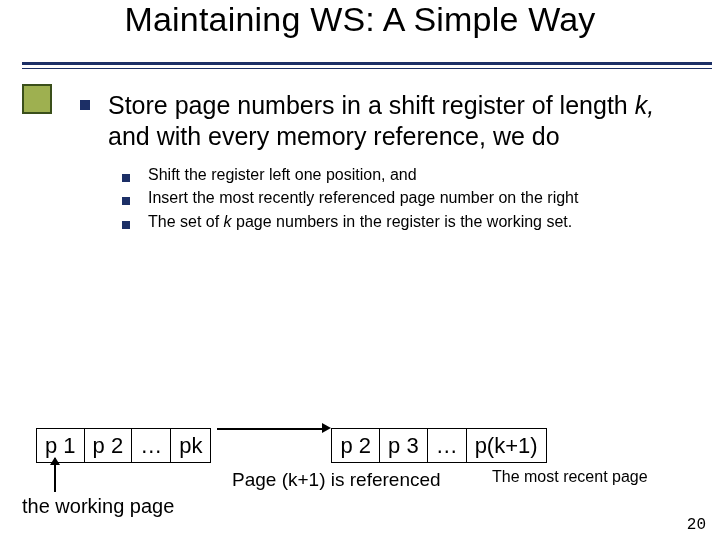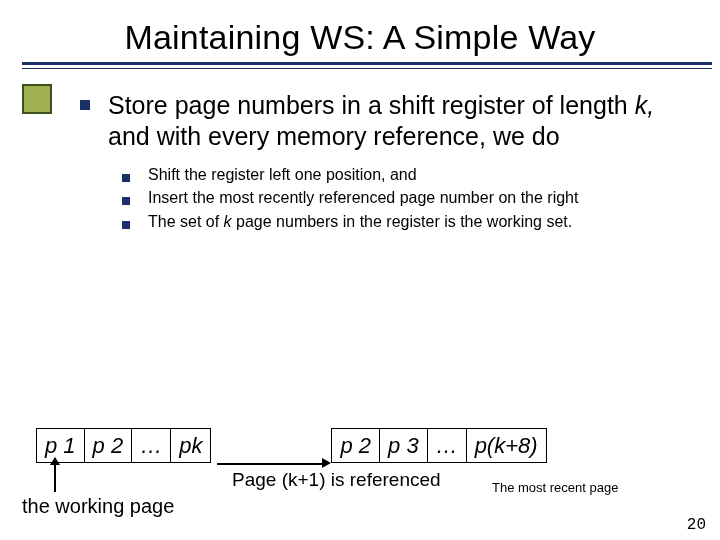--- a/index.html
+++ b/index.html
@@ -1,42 +1,42 @@
 <!DOCTYPE html>
 <html><head>
 <meta charset="utf-8">
 <style>
   * { box-sizing: border-box; margin: 0; padding: 0; }
   html, body { width: 720px; height: 540px; overflow: hidden; background: #fff; font-family: Verdana, Geneva, sans-serif; color: #000; }
   .slide { position: relative; width: 720px; height: 540px; padding: 0; }
-  .title-row { position: relative; height: 72px; padding-top: 18px; }
+  .title-row { position: relative; height: 72px; }
   .title { font-size: 34px; font-weight: 400; text-align: center; letter-spacing: 0.2px; }
   .title-underline { position: absolute; left: 0; bottom: 0; width: 100%; height: 10px; }
   .line-thick { position: absolute; left: 22px; right: 8px; top: 0; height: 3px; background: #1c2f66; }
   .line-thin { position: absolute; left: 22px; right: 8px; top: 6px; height: 1px; background: #1c2f66; }
   .accent-box { position: absolute; left: 22px; top: 84px; width: 30px; height: 30px; background: #9eb050; border: 2px solid #3a4f1a; }
   .content { padding: 18px 30px 0 108px; font-size: 25px; line-height: 1.25; }
   .b1 { position: relative; margin-bottom: 12px; }
   .b1 .sq { position: absolute; left: -28px; top: 10px; width: 10px; height: 10px; background: #1c2f66; }
   .it { font-style: italic; }
   .sublist { padding-left: 40px; font-size: 16px; line-height: 1.22; }
   .b2 { position: relative; margin-bottom: 4px; }
   .b2 .sq { position: absolute; left: -26px; top: 9px; width: 8px; height: 8px; background: #1c2f66; }
   .diagram { position: absolute; left: 36px; top: 428px; width: 660px; }
-  .regrow { display: flex; align-items: flex-end; font-style: italic; }
+  .regrow { display: flex; align-items: flex-start; }
   .cell { border: 1.5px solid #000; padding: 5px 8px; font-size: 22px; line-height: 1.05; min-width: 32px; text-align: center; }
   .cell + .cell { border-left: none; }
   .arrow-area { position: relative; flex: 0 0 120px; }
   .arrow-line { position: absolute; left: 6px; right: 6px; top: 50%; height: 1.8px; background: #000; }
   .arrow-head { position: absolute; right: 0; top: 50%; transform: translateY(-50%); width: 0; height: 0; border-left: 9px solid #000; border-top: 5px solid transparent; border-bottom: 5px solid transparent; }
   .eldest-arrow { position: absolute; left: 18px; top: 30px; width: 1.5px; height: 34px; background: #000; }
   .eldest-arrow::before { content: ""; position: absolute; left: -4px; top: -1px; width: 0; height: 0; border-bottom: 8px solid #000; border-left: 5px solid transparent; border-right: 5px solid transparent; }
   .eldest { position: absolute; left: -14px; top: 67px; font-size: 20px; white-space: nowrap; }
   .caption { position: absolute; left: 196px; top: 42px; font-size: 19px; line-height: 1.1; text-align: center; }
-  .recent { position: absolute; left: 456px; top: 52px; font-size: 13px; white-space: nowrap; }
+  .recent { position: absolute; left: 456px; top: 40px; font-size: 16px; white-space: nowrap; }
   .slidenum { position: absolute; right: 14px; bottom: 6px; font-size: 16px; font-family: Liberation Mono, monospace; }
 </style>
 </head>
 <body>
 
 <div class="slide">
   <div class="title-row">
     <div class="title">Maintaining WS: A Simple Way</div>
     <div class="title-underline">
       <div class="line-thick"></div>
@@ -72,21 +72,21 @@
       <div class="cell">p 2</div>
       <div class="cell">…</div>
       <div class="cell">pk</div>
       <div class="arrow-area">
         <div class="arrow-line"></div>
         <div class="arrow-head"></div>
       </div>
       <div class="cell">p 2</div>
       <div class="cell">p 3</div>
       <div class="cell">…</div>
-      <div class="cell">p(k+8)</div>
+      <div class="cell">p(k+1)</div>
     </div>
     <div class="eldest-arrow"></div>
     <div class="eldest">the working page</div>
     <div class="caption">Page (k+1) is referenced</div>
     <div class="recent">The most recent  page</div>
   </div>
 
   <div class="slidenum">20</div>
 </div>
 

